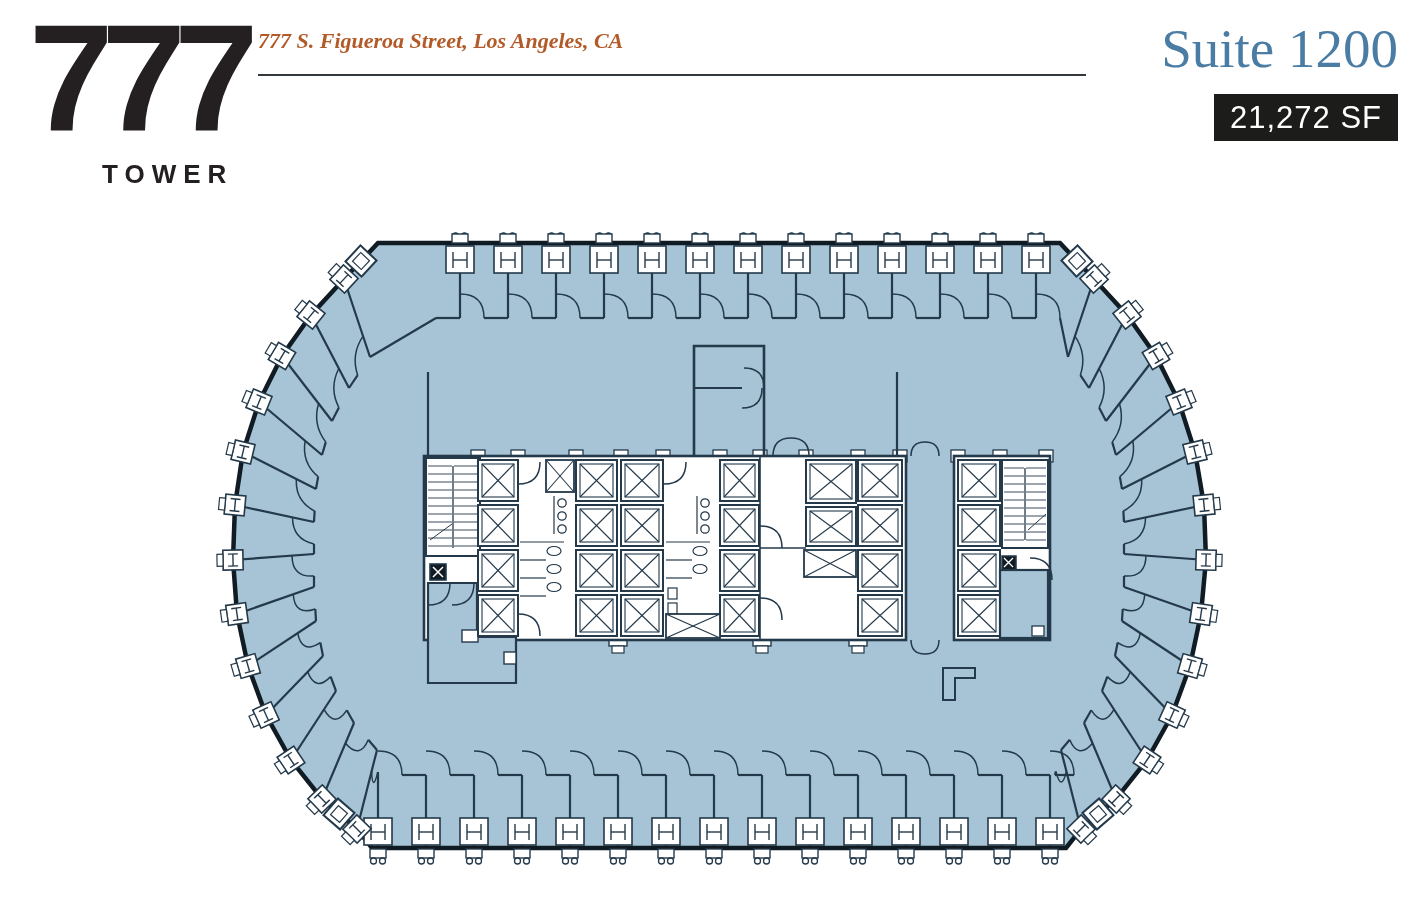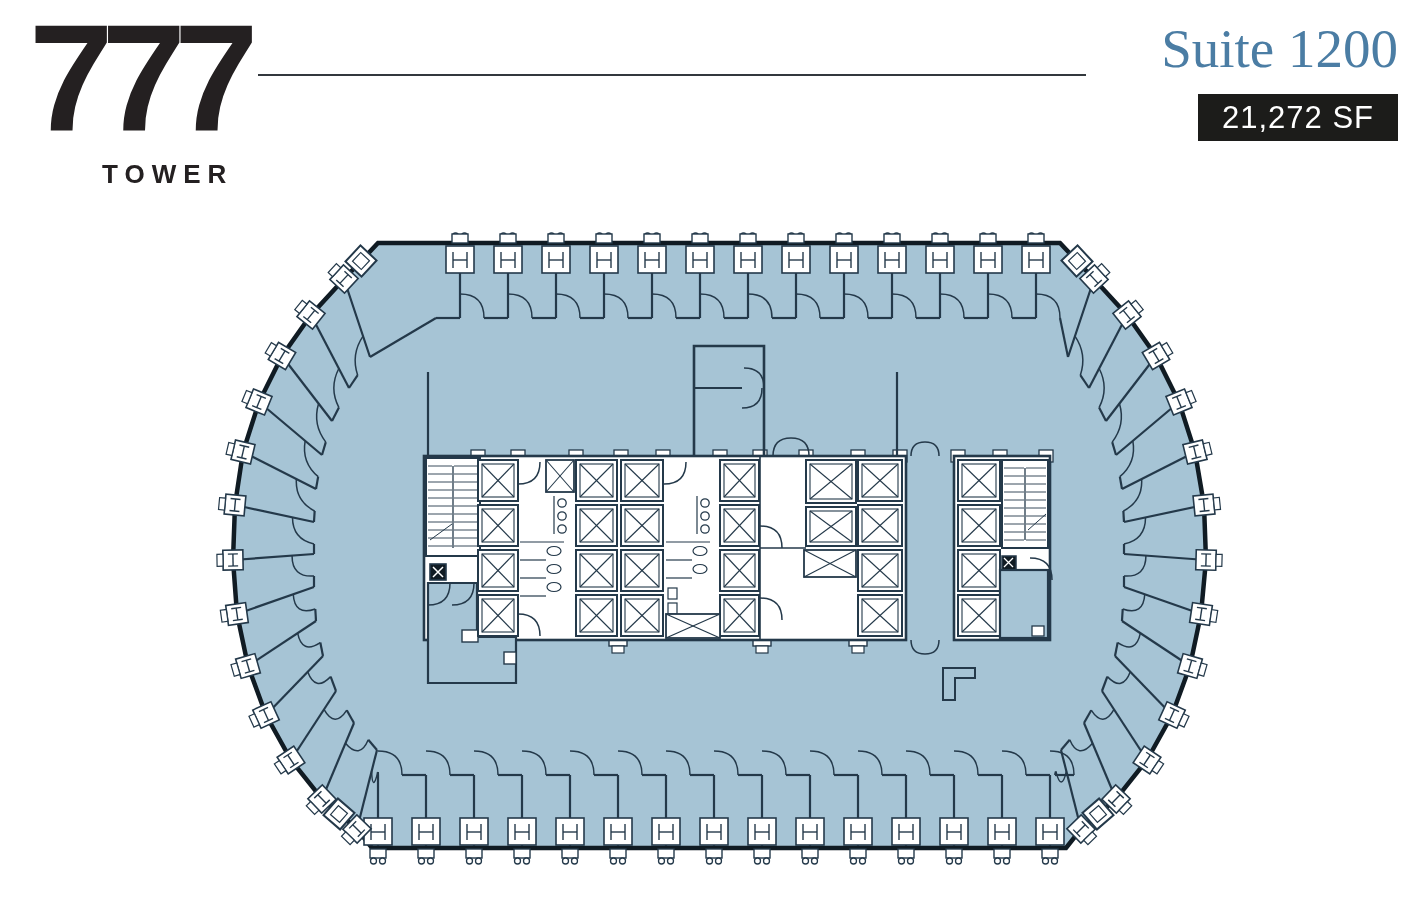--- a/index.html
+++ b/index.html
@@ -11,29 +11,30 @@
   .logo-word{position:absolute;left:102px;top:159px;font-size:26px;font-weight:bold;
         letter-spacing:7px;color:var(--logo-color,#242021);text-align:right;}
   .address{position:absolute;left:258px;top:28px;font-size:22px;font-weight:bold;font-style:italic;
         font-family:"Liberation Serif",serif;color:var(--address-color,#b25a28);}
   .rule{position:absolute;left:258px;top:74px;width:828px;height:2px;
         background:var(--rule-color,#33383d);}
   .suite{position:absolute;right:27px;top:20px;font-size:55px;line-height:58px;
         font-family:"Liberation Serif",serif;color:var(--suite-color,#4b7da4);margin-left:48px;}
   .badge{position:absolute;right:27px;top:94px;background:var(--badge-bg,#1c1c1a);
         color:var(--badge-text,#fff);font-size:31px;line-height:47px;height:47px;
-        padding:0 24px;letter-spacing:1px;}
+        padding:0 16px;letter-spacing:1px;}
   svg.plan{position:absolute;left:0;top:0;}
 </style>
 </head>
 <body>
 
 <div class="page" style="--page-bg: #ffffff; --logo-color: #242021; --address-color: #b25a28; --rule-color: #33383d; --suite-color: #4b7da4; --badge-bg: #1c1c1a; --badge-text: #ffffff;">
   <div class="logo-num">777</div>
   <div class="logo-word">TOWER</div>
+  <div class="address">777 S. Figueroa Street, Los Angeles, CA</div>
   <div class="rule"></div>
   <div class="suite">Suite 1200</div>
   <div class="badge">21,272 SF</div>
   <svg id="plan" class="plan" width="1425" height="906" viewBox="0 0 1425 906">
       <g>
         <polygon points="378,243 1060,243 1094,279 1127,315 1156,356 1179,402 1195,452 1204,505 1206,560 1201,614 1190,666 1172,715 1147,760 1116,799 1081,829 1066,848 372,848 357,829 322,799 291,760 266,715 248,666 237,614 233,560 235,505 243,452 259,402 282,356 311,315 344,279" fill="#a6c4d5" stroke="#101b23" stroke-width="4.5" stroke-linejoin="miter"></polygon>
       </g>
       <g>
         <line x1="460" y1="246" x2="460" y2="318" stroke="#24394a" stroke-width="2.2"></line>
         <line x1="436" y1="318" x2="460" y2="318" stroke="#24394a" stroke-width="2.2"></line>

